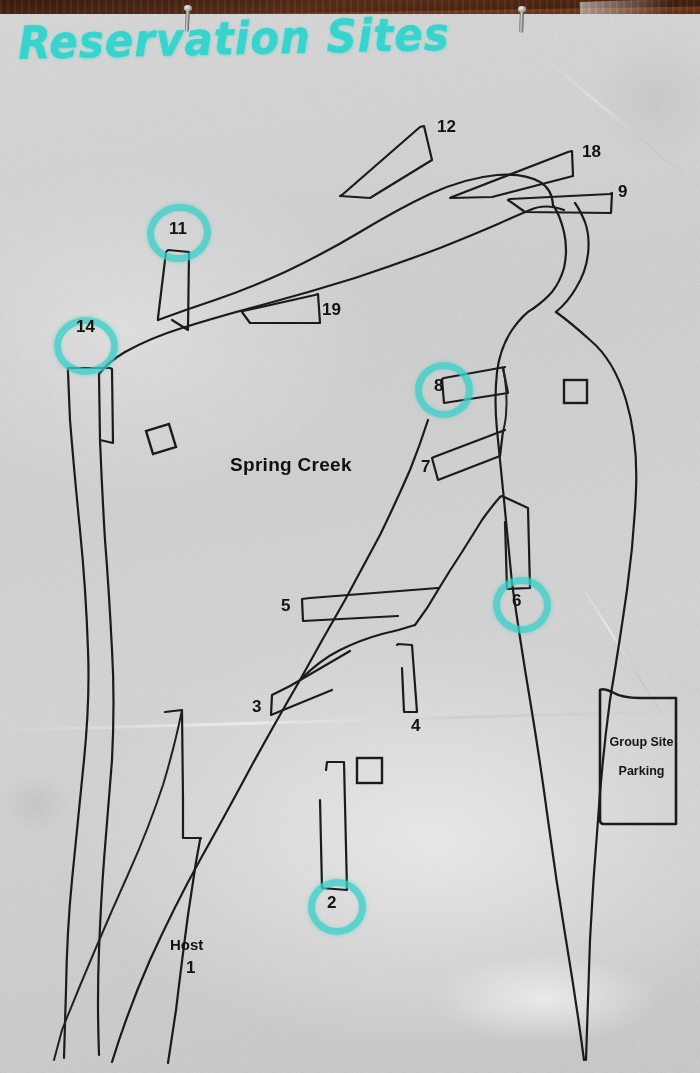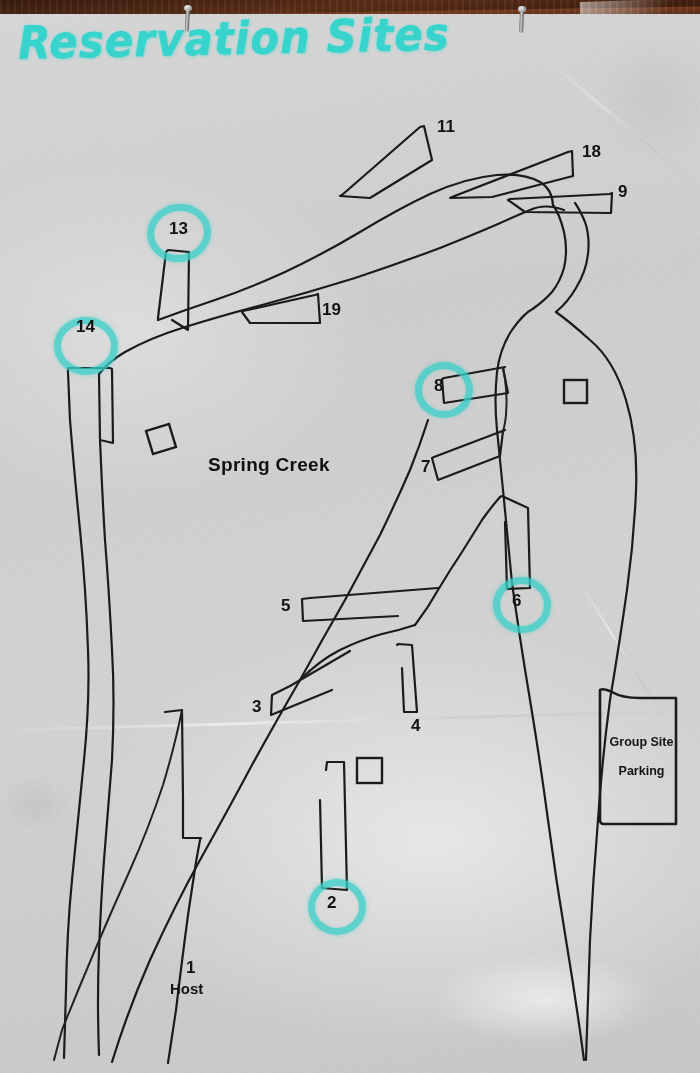--- a/index.html
+++ b/index.html
@@ -277,45 +277,45 @@
 
     <path class="road-thin" d="M 503 368 Q 508 390 506 415 Q 505 425 503 431"></path>
 
     <rect class="facility" x="149" y="427" width="24" height="24" transform="rotate(-17 161 439)"></rect>
     <rect class="facility" x="564" y="380" width="23" height="23"></rect>
     <rect class="facility" x="357" y="758" width="25" height="25"></rect>
 
     <path class="group-box" d="M 600 690 L 600 820 Q 600 824 604 824 L 676 824 L 676 700 L 676 698 L 640 698 Q 622 698 612 692 Q 604 688 600 690 Z"></path>
   </svg>
 
-  <div class="cg-name" style="left:208px; top:452px;">
+  <div class="cg-name" style="left:230px; top:452px;">
     <div>Spring Creek</div>
   </div>
 
   <div class="group-label" style="left:600px; top:728px; width:83px;">
     <div>Group Site</div>
     <div>Parking</div>
   </div>
 
   <div id="site-layer">
       <div class="site-label" style="left: 186px; top: 958px;">1</div>
-      <div class="site-sub" style="left: 170px; top: 980px;">Host</div>
+      <div class="site-sub" style="left: 170px; top: 936px;">Host</div>
       <div class="ring" style="left: 308px; top: 879px; width: 44px; height: 42px; border-color: rgba(58, 208, 200, 0.78); transform: rotate(0deg);"></div>
       <div class="site-label" style="left: 327px; top: 893px;">2</div>
       <div class="site-label" style="left: 252px; top: 697px;">3</div>
       <div class="site-label" style="left: 411px; top: 716px;">4</div>
       <div class="site-label" style="left: 281px; top: 596px;">5</div>
       <div class="ring" style="left: 493px; top: 577px; width: 44px; height: 42px; border-color: rgba(58, 208, 200, 0.78); transform: rotate(9deg);"></div>
       <div class="site-label" style="left: 512px; top: 591px;">6</div>
       <div class="site-label" style="left: 421px; top: 457px;">7</div>
       <div class="ring" style="left: 415px; top: 362px; width: 44px; height: 42px; border-color: rgba(58, 208, 200, 0.78); transform: rotate(0deg);"></div>
       <div class="site-label" style="left: 434px; top: 376px;">8</div>
       <div class="site-label" style="left: 618px; top: 182px;">9</div>
       <div class="site-label" style="left: 582px; top: 142px;">18</div>
-      <div class="site-label" style="left: 437px; top: 117px;">11</div>
+      <div class="site-label" style="left: 437px; top: 117px;">12</div>
       <div class="site-label" style="left: 322px; top: 300px;">19</div>
       <div class="ring" style="left: 147px; top: 204px; width: 50px; height: 44px; border-color: rgba(58, 208, 200, 0.78); transform: rotate(-9deg);"></div>
-      <div class="site-label" style="left: 169px; top: 219px;">13</div>
+      <div class="site-label" style="left: 169px; top: 219px;">11</div>
       <div class="ring" style="left: 54px; top: 317px; width: 50px; height: 44px; border-color: rgba(58, 208, 200, 0.78); transform: rotate(0deg);"></div>
       <div class="site-label" style="left: 76px; top: 317px;">14</div>
     </div>
 
 </div>
 
 </body></html>

